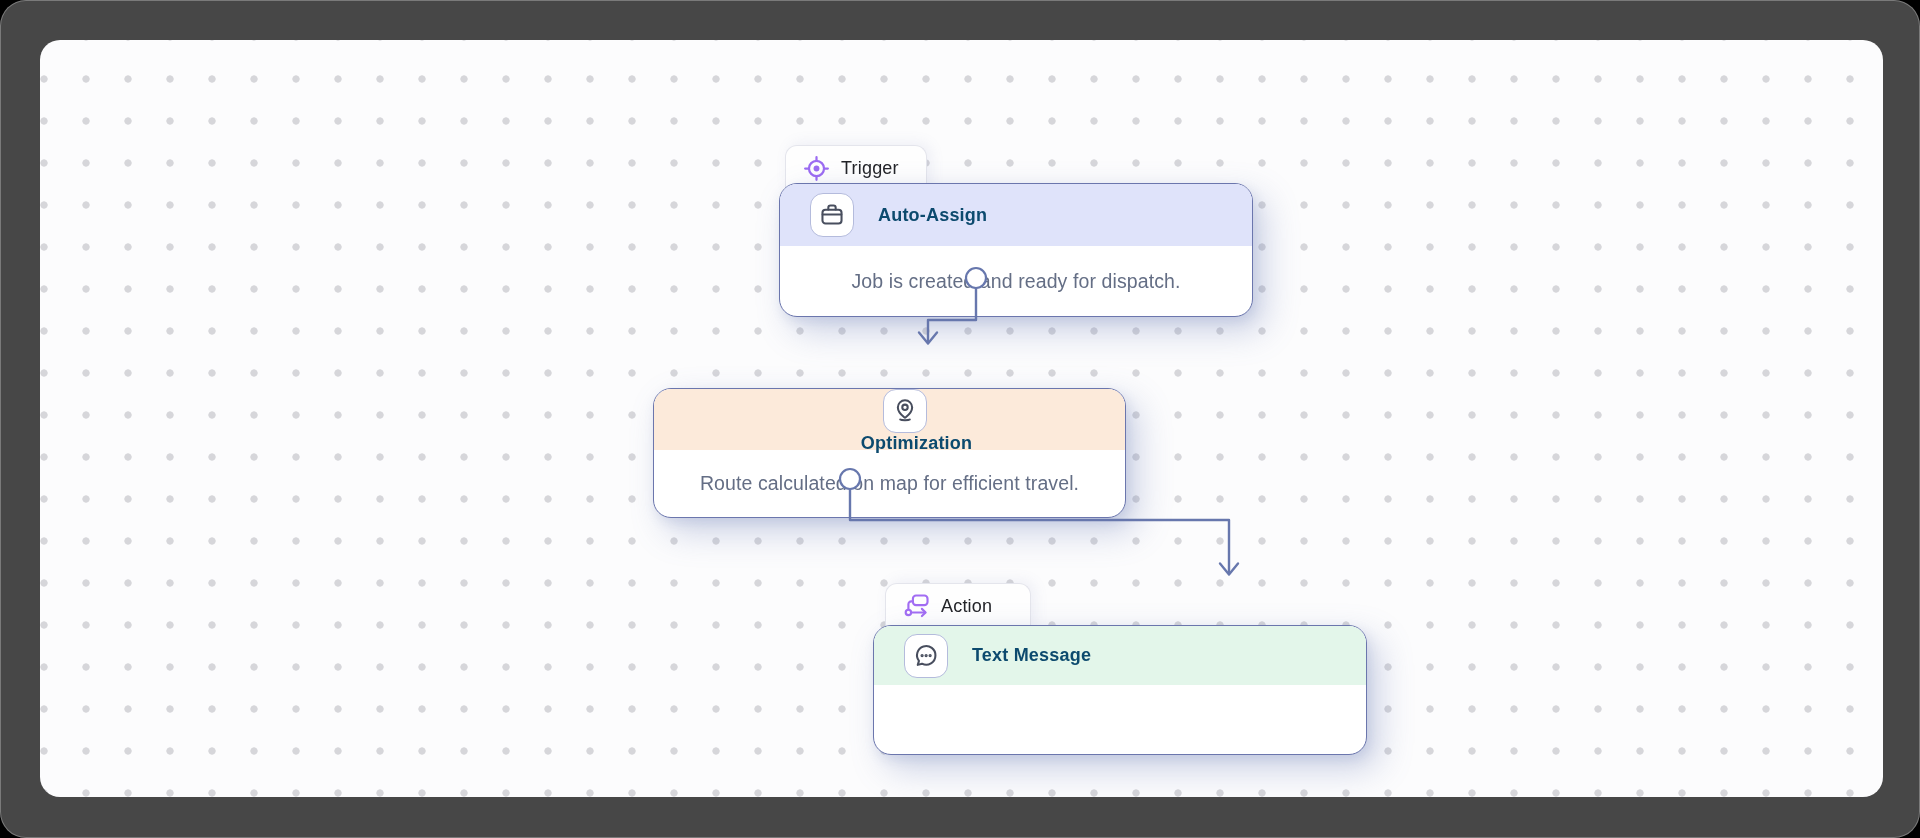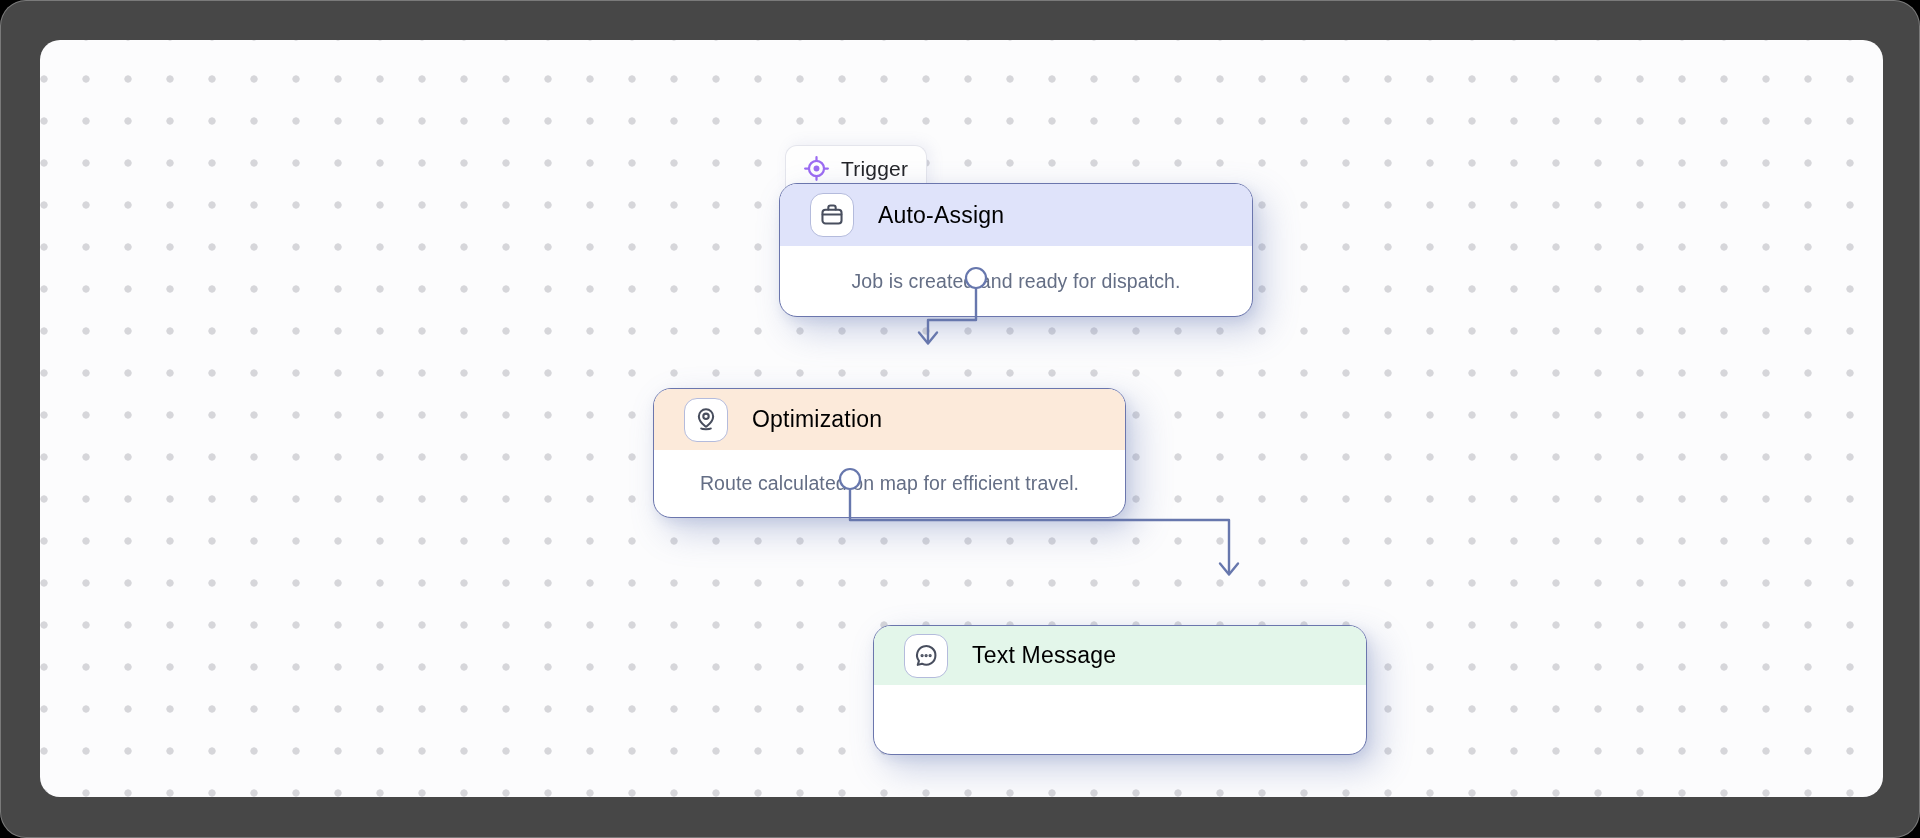--- a/index.html
+++ b/index.html
@@ -42,21 +42,21 @@
     border-radius: 12px 12px 0 0;
     display: flex;
     align-items: center;
     gap: 11px;
     padding-left: 17px;
     box-sizing: border-box;
     z-index: 1;
     box-shadow: 4px -2px 14px rgba(104,120,175,0.10);
   }
   .node-tab .tab-label {
-    font-size: 21px;
+    font-size: 18px;
     font-weight: 500;
     color: #232428;
     letter-spacing: 0.2px;
   }
   .tab-trigger { left: 745px; top: 105px; width: 142px; }
   .tab-action  { left: 845px; top: 543px; width: 146px; }
 
   
   .node-card {
     position: absolute;
@@ -75,40 +75,40 @@
   .node-text-message { left: 833px; top: 585px; width: 494px; height: 130px; }
 
   .node-header {
     display: flex;
     align-items: center;
     padding-left: 30px;
     box-sizing: border-box;
     flex: 0 0 auto;
   }
   .node-auto-assign  .node-header { height: 62px; background: #dfe3fa; }
-  .node-optimization .node-header { height: 61px; background: #fceada; }
+  .node-optimization .node-header { height: 61px; background: #fceada; flex-direction: column; }
   .node-text-message .node-header { height: 59px; background: #e3f6ea; }
 
   .icon-box {
     width: 44px;
     height: 44px;
     background: #ffffff;
     border: 1.4px solid #b4bbdc;
     border-radius: 13px;
     box-sizing: border-box;
     display: flex;
     align-items: center;
     justify-content: center;
     flex: 0 0 auto;
   }
   .node-title {
     margin-left: 24px;
-    font-size: 23px;
-    font-weight: 400;
-    color: #000000;
+    font-size: 18px;
+    font-weight: 700;
+    color: #0c4a6e;
     letter-spacing: 0.2px;
   }
   .node-body {
     flex: 1 1 auto;
     display: flex;
     align-items: center;
     justify-content: center;
   }
   .node-description {
     font-size: 19.5px;
@@ -166,20 +166,30 @@
             <path d="M7.6 19.9c1 .9 7.8.9 8.8 0"></path>
           </svg>
         </div>
         <span class="node-title">Optimization</span>
       </div>
       <div class="node-body">
         <span class="node-description">Route calculated on map for efficient travel.</span>
       </div>
     </div>
 
+    <div class="node-tab tab-action">
+      <svg class="glyph" width="27" height="27" viewBox="0 0 24 24" fill="none" stroke="#a26df3" stroke-width="1.9" stroke-linecap="round" stroke-linejoin="round">
+        <rect x="8.8" y="2.2" width="13" height="8.6" rx="2.8"></rect>
+        <path d="M4.8 14.7V9.9a2.5 2.5 0 0 1 2.5-2.5h1.5"></path>
+        <circle cx="4.8" cy="17.3" r="2.4"></circle>
+        <path d="M7.3 17.3h12.4"></path>
+        <path d="M16.8 14.1l3.3 3.2-3.3 3.2"></path>
+      </svg>
+      <span class="tab-label">Action</span>
+    </div>
 
     <div class="node-card node-text-message">
       <div class="node-header">
         <div class="icon-box">
           <svg class="glyph" width="26" height="26" viewBox="0 0 24 24" fill="none" stroke="#484e5e" stroke-width="1.9" stroke-linecap="round" stroke-linejoin="round">
             <path d="M20.7 11.6a8.5 8.5 0 0 1-12.4 7.5l-3.9 1.1 1.1-3.7a8.5 8.5 0 1 1 15.2-4.9Z"></path>
             <circle cx="8.4" cy="11.6" r="0.55" fill="#484e5e"></circle>
             <circle cx="12.1" cy="11.6" r="0.55" fill="#484e5e"></circle>
             <circle cx="15.8" cy="11.6" r="0.55" fill="#484e5e"></circle>
           </svg>

